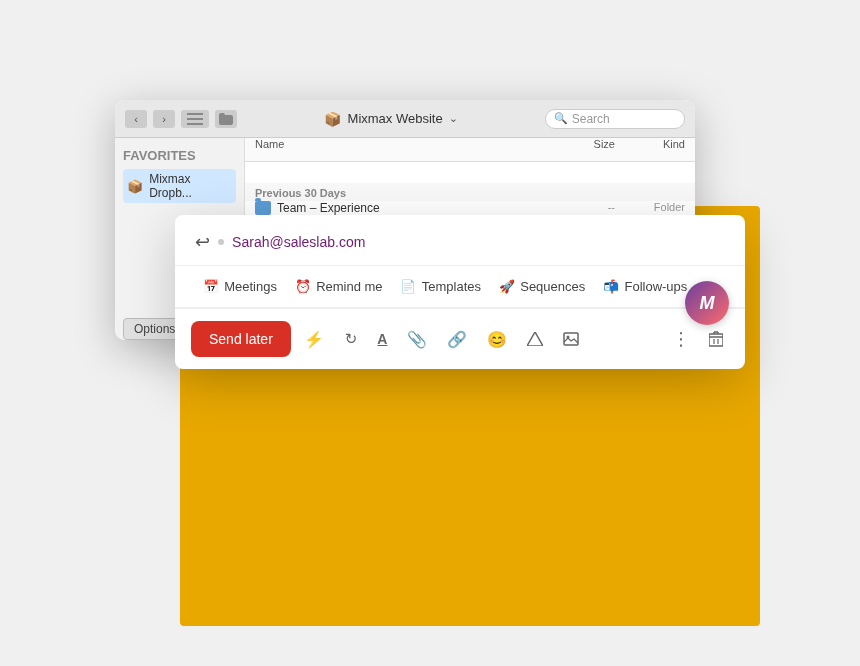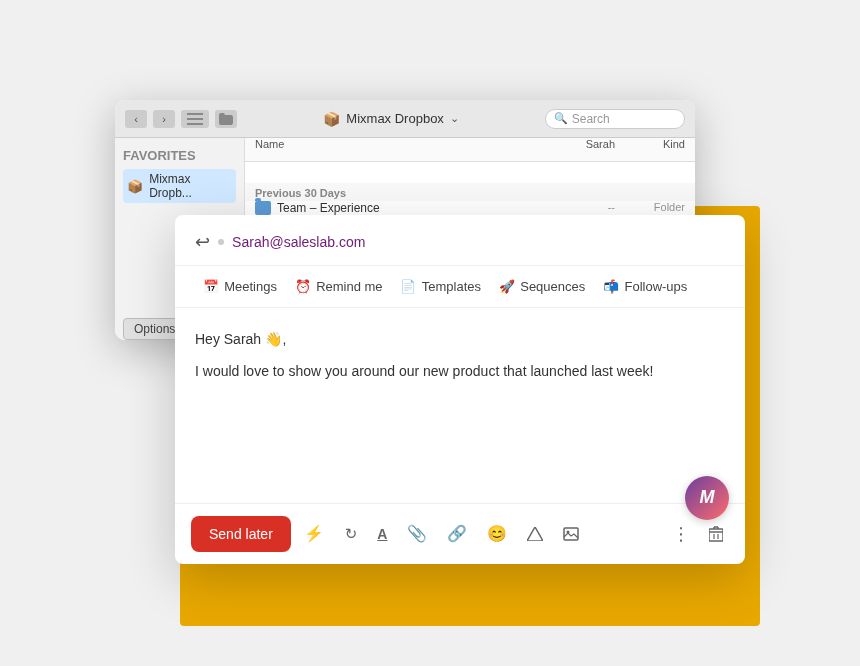--- a/index.html
+++ b/index.html
@@ -376,42 +376,42 @@
         <rect y="10" width="16" height="2" fill="#888"></rect>
       </svg>
     </button>
     <button class="finder-nav-btn">
       <svg width="14" height="12" viewBox="0 0 14 12">
         <path d="M0 2 Q0 0 2 0 L5 0 L6 2 L12 2 Q14 2 14 4 L14 10 Q14 12 12 12 L2 12 Q0 12 0 10Z" fill="#888"></path>
       </svg>
     </button>
     <div class="finder-title">
       <span style="font-size:14px;">📦</span>
-      <span>Mixmax Dropbox</span>
+      <span>Mixmax Website</span>
       <span class="finder-dropdown">⌄</span>
     </div>
     <div class="finder-search">
       <span style="color:#aaa;font-size:11px;">🔍</span>
       <span>Search</span>
     </div>
   </div>
   <div class="finder-body">
     <div class="finder-sidebar">
       <div class="finder-sidebar-label">Favorites</div>
       <div class="finder-sidebar-item active">
         <span style="font-size:13px;">📦</span>
         <span>Mixmax Dropb...</span>
       </div>
       <button class="options-btn">Options</button>
     </div>
     <div class="finder-content">
       <div class="finder-table-header">
         <span class="col-name">Name</span>
         <span style="width:20px;"></span>
-        <span class="col-size">Sarah</span>
+        <span class="col-size">Size</span>
         <span class="col-kind">Kind</span>
       </div>
 
       <div class="finder-section-label">Previous 30 Days</div>
       <div class="finder-row">
         <div class="row-name">
           <span class="folder-icon"></span>
           <span>Team – Experience</span>
         </div>
         <span class="row-size">--</span>
@@ -471,24 +471,20 @@
     </div>
     <div class="toolbar-btn">
       <span>🚀</span>
       <span>Sequences</span>
     </div>
     <div class="toolbar-btn">
       <span>📬</span>
       <span>Follow-ups</span>
     </div>
   </div>
-  <div class="compose-body">
-    <p style="margin-bottom:10px;">Hey Sarah 👋,</p>
-    <p>I would love to show you around our new product that launched last week!</p>
-  </div>
   <div class="compose-footer">
     <div class="mixmax-avatar">
       <span class="mixmax-m">M</span>
     </div>
     <button class="btn-send-later">Send later</button>
     <button class="footer-icon-btn">
       <span>⚡</span>
     </button>
     <button class="footer-icon-btn">
       <span style="font-size:15px;">↻</span>

